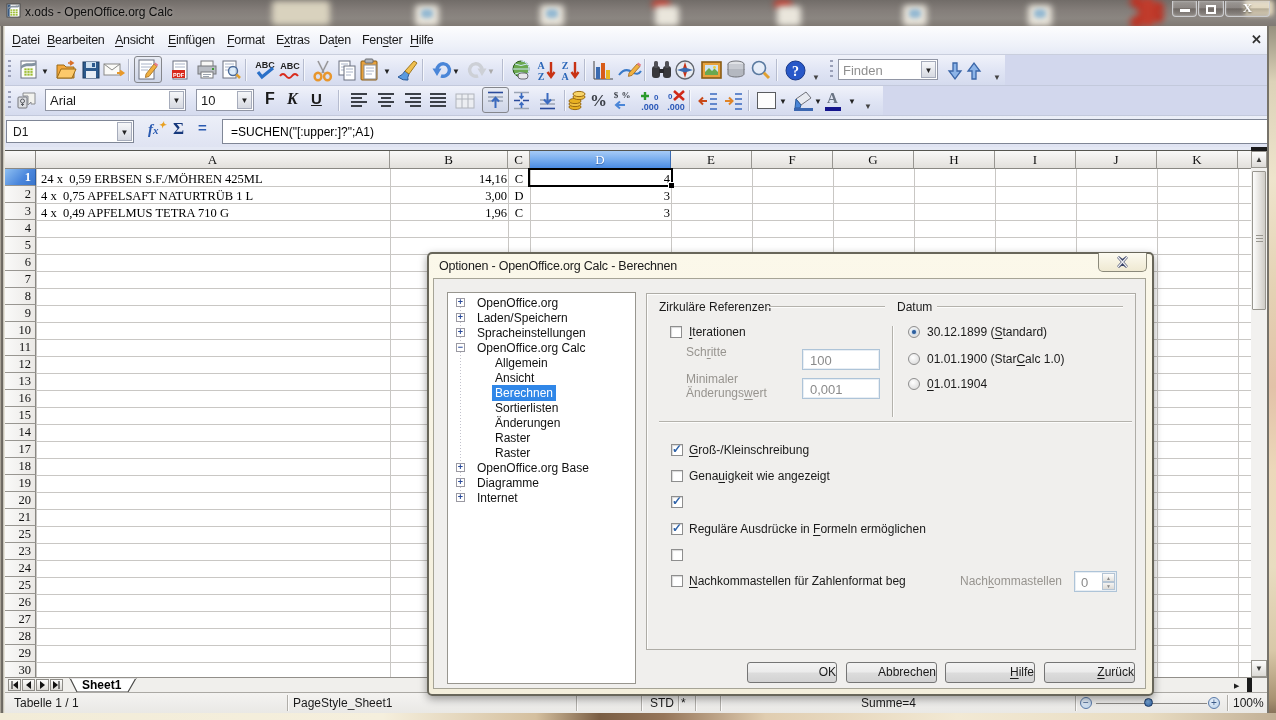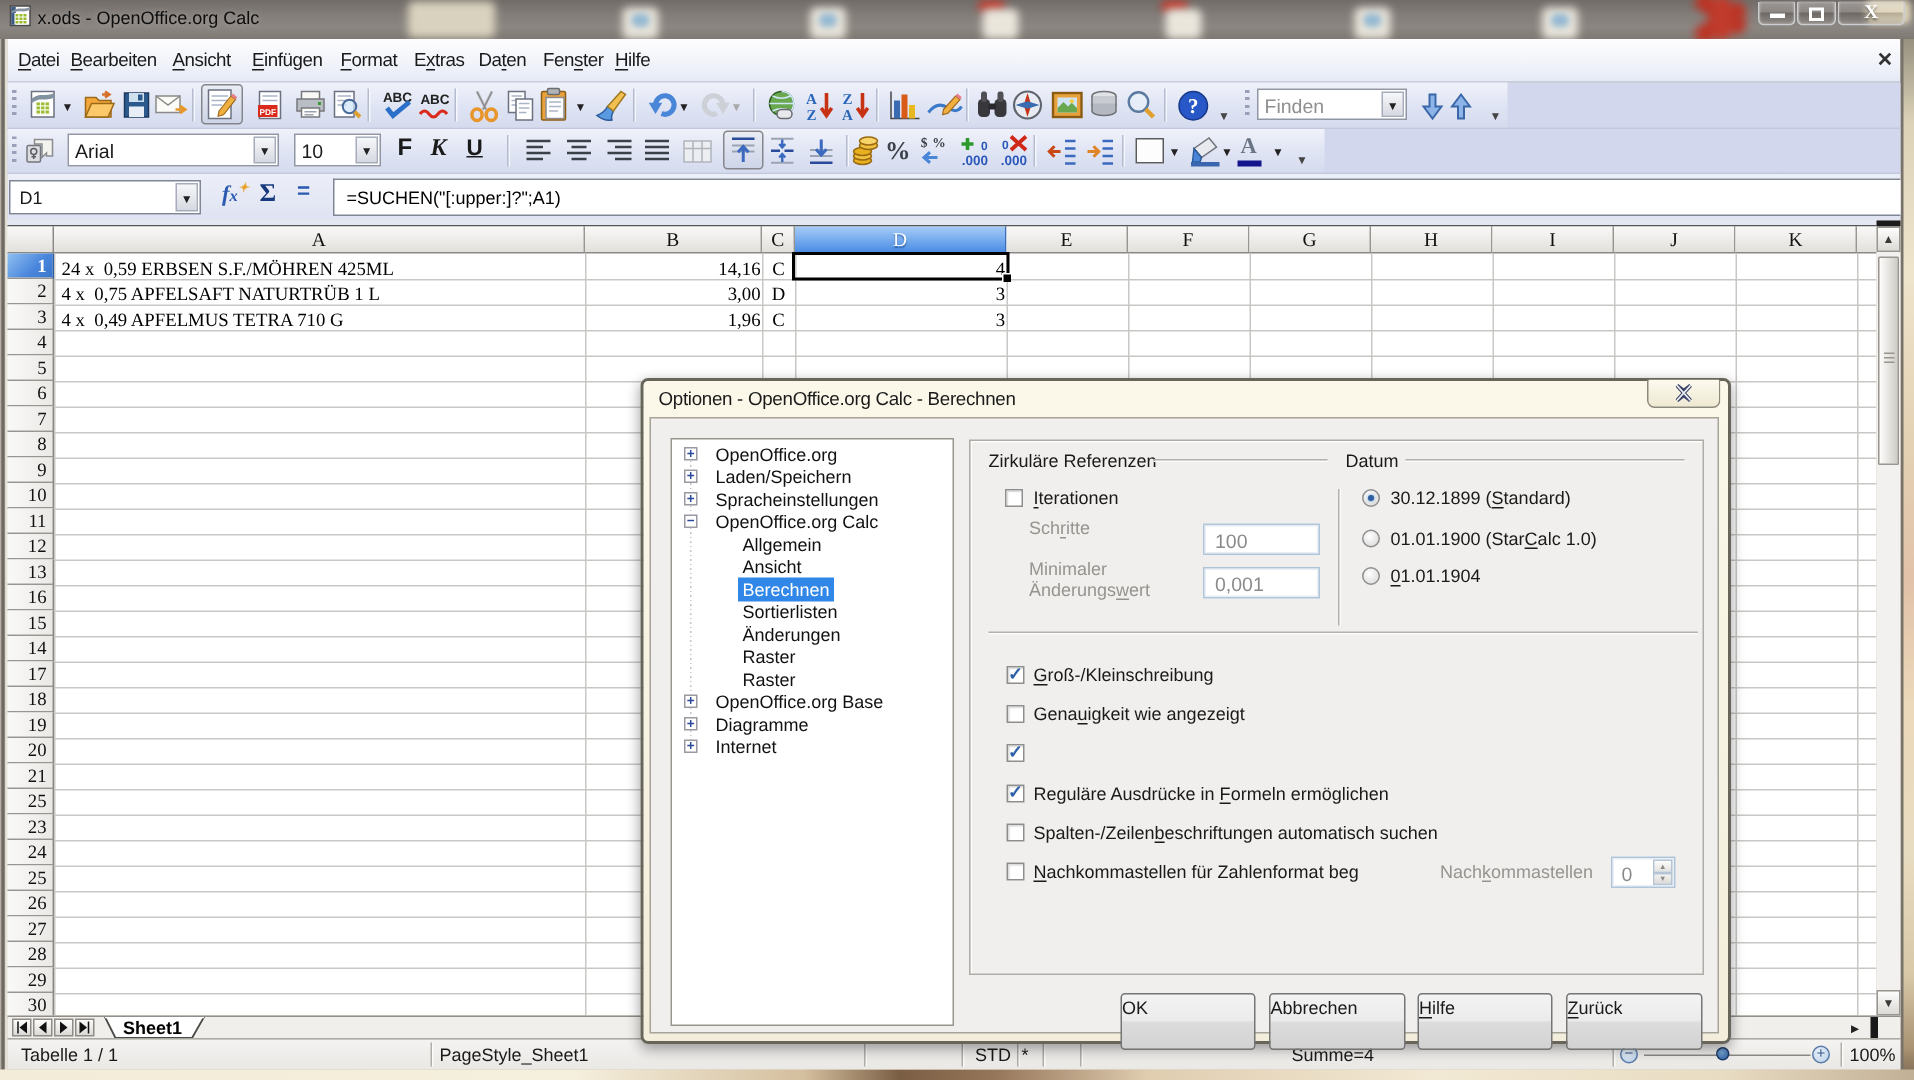--- a/index.html
+++ b/index.html
@@ -48,21 +48,21 @@
 .t12{font-size:12px;color:#1a1a1a}
 .gray{color:#97948f}
 #tree{left:13px;top:13px;width:189px;height:392px;background:#fff;border:1px solid #98968f}
 .ti{position:absolute;left:2px;font-size:12px;color:#111;white-space:nowrap}
 .exp{position:absolute;width:9px;height:9px;border:1px solid #9a99a2;background:#fff;font-size:9px;line-height:7px;text-align:center;color:#2a4a9a;font-weight:bold}
 #rpanel{left:212px;top:14px;width:490px;height:357px;border:1px solid #aeaca6;box-shadow:inset 1px 1px 0 #fdfdfc}
 .cb{position:absolute;width:12px;height:12px;background:#fff;border:1px solid #8e8e8e;box-shadow:inset 1px 1px 1px #d8d8d8}
 .chk{position:absolute;left:0px;top:-3px;font-size:12px;font-weight:bold;color:#2e62a8}
 .radio{position:absolute;width:12px;height:12px;border-radius:50%;background:radial-gradient(circle at 40% 35%,#fff,#ddd 80%,#bbb);border:1px solid #8e8e8e}
 .rdot{position:absolute;left:3px;top:3px;width:4px;height:4px;border-radius:50%;background:#2d5f9e;box-shadow:0 0 2px #4b86c8}
-.btn{position:absolute;height:38px;background:linear-gradient(180deg,#f3f3f3,#ebebeb 48%,#dcdcdc 52%,#d2d2d2);border:1px solid #757575;border-radius:3px;font-size:12px;color:#1a1a1a;text-align:left;line-height:19px}
+.btn{position:absolute;height:21px;background:linear-gradient(180deg,#f3f3f3,#ebebeb 48%,#dcdcdc 52%,#d2d2d2);border:1px solid #757575;border-radius:3px;font-size:12px;color:#1a1a1a;text-align:right;line-height:19px}
 .gline{position:absolute;height:1px;background:#b4b2ac;box-shadow:0 1px 0 #fcfcfb}
 .tbx{position:absolute;background:#fff;border:1px solid #aec4d8;box-shadow:inset 0 0 0 1px #e8eef4;font-size:13px;color:#8a8a8a}
 u{text-decoration-thickness:1px;text-underline-offset:2px}
 </style>
 </head>
 <body>
 <div id="title" class="a">
   <div class="blob" style="left:272px;top:1px;width:58px;height:24px;background:#ded7c2;opacity:.95"></div>
   <div class="blob" style="left:415px;top:5px;width:24px;height:21px;background:#e8e4da"></div>
   <div class="blob" style="left:421px;top:9px;width:12px;height:9px;background:#93b8d2;filter:blur(2px)"></div>
@@ -618,21 +618,20 @@
       <div class="cb" style="left:24px;top:176px"></div>
       <div class="t12 a" style="left:42px;top:175px">Gena<u>u</u>igkeit wie angezeigt</div>
       <div class="cb" style="left:24px;top:202px">
           <div class="chk">✓</div>
         </div>
       <div class="cb" style="left:24px;top:229px">
           <div class="chk">✓</div>
         </div>
       <div class="t12 a" style="left:42px;top:228px">Reguläre Ausdrücke in <u>F</u>ormeln ermöglichen</div>
       <div class="cb" style="left:24px;top:255px"></div>
-      <div class="t12 a" style="left:42px;top:254px">Spalten-/Zeilen<u>b</u>eschriftungen automatisch suchen</div>
       <div class="cb" style="left:24px;top:281px"></div>
       <div class="t12 a" style="left:42px;top:280px"><u>N</u>achkommastellen für Zahlenformat beg</div>
       <div class="t12 gray a" style="left:313px;top:280px">Nach<u>k</u>ommastellen</div>
       <div class="tbx" style="left:427px;top:277px;width:43px;height:21px">
           <span style="position:absolute;left:6px;top:3px">0</span>
         <div style="position:absolute;right:1px;top:1px;width:13px;height:9px;background:linear-gradient(180deg,#fdfdfc,#e4e2de);border:1px solid #b4c4d4;font-size:5px;text-align:center;line-height:8px;color:#888">▲</div>
         <div style="position:absolute;right:1px;bottom:1px;width:13px;height:8px;background:linear-gradient(180deg,#f4f3f1,#dcdad6);border:1px solid #b4c4d4;font-size:5px;text-align:center;line-height:7px;color:#888">▼</div>
       </div>
     </div>
     <div class="btn" style="left:313px;top:383px;width:90px">OK</div>

